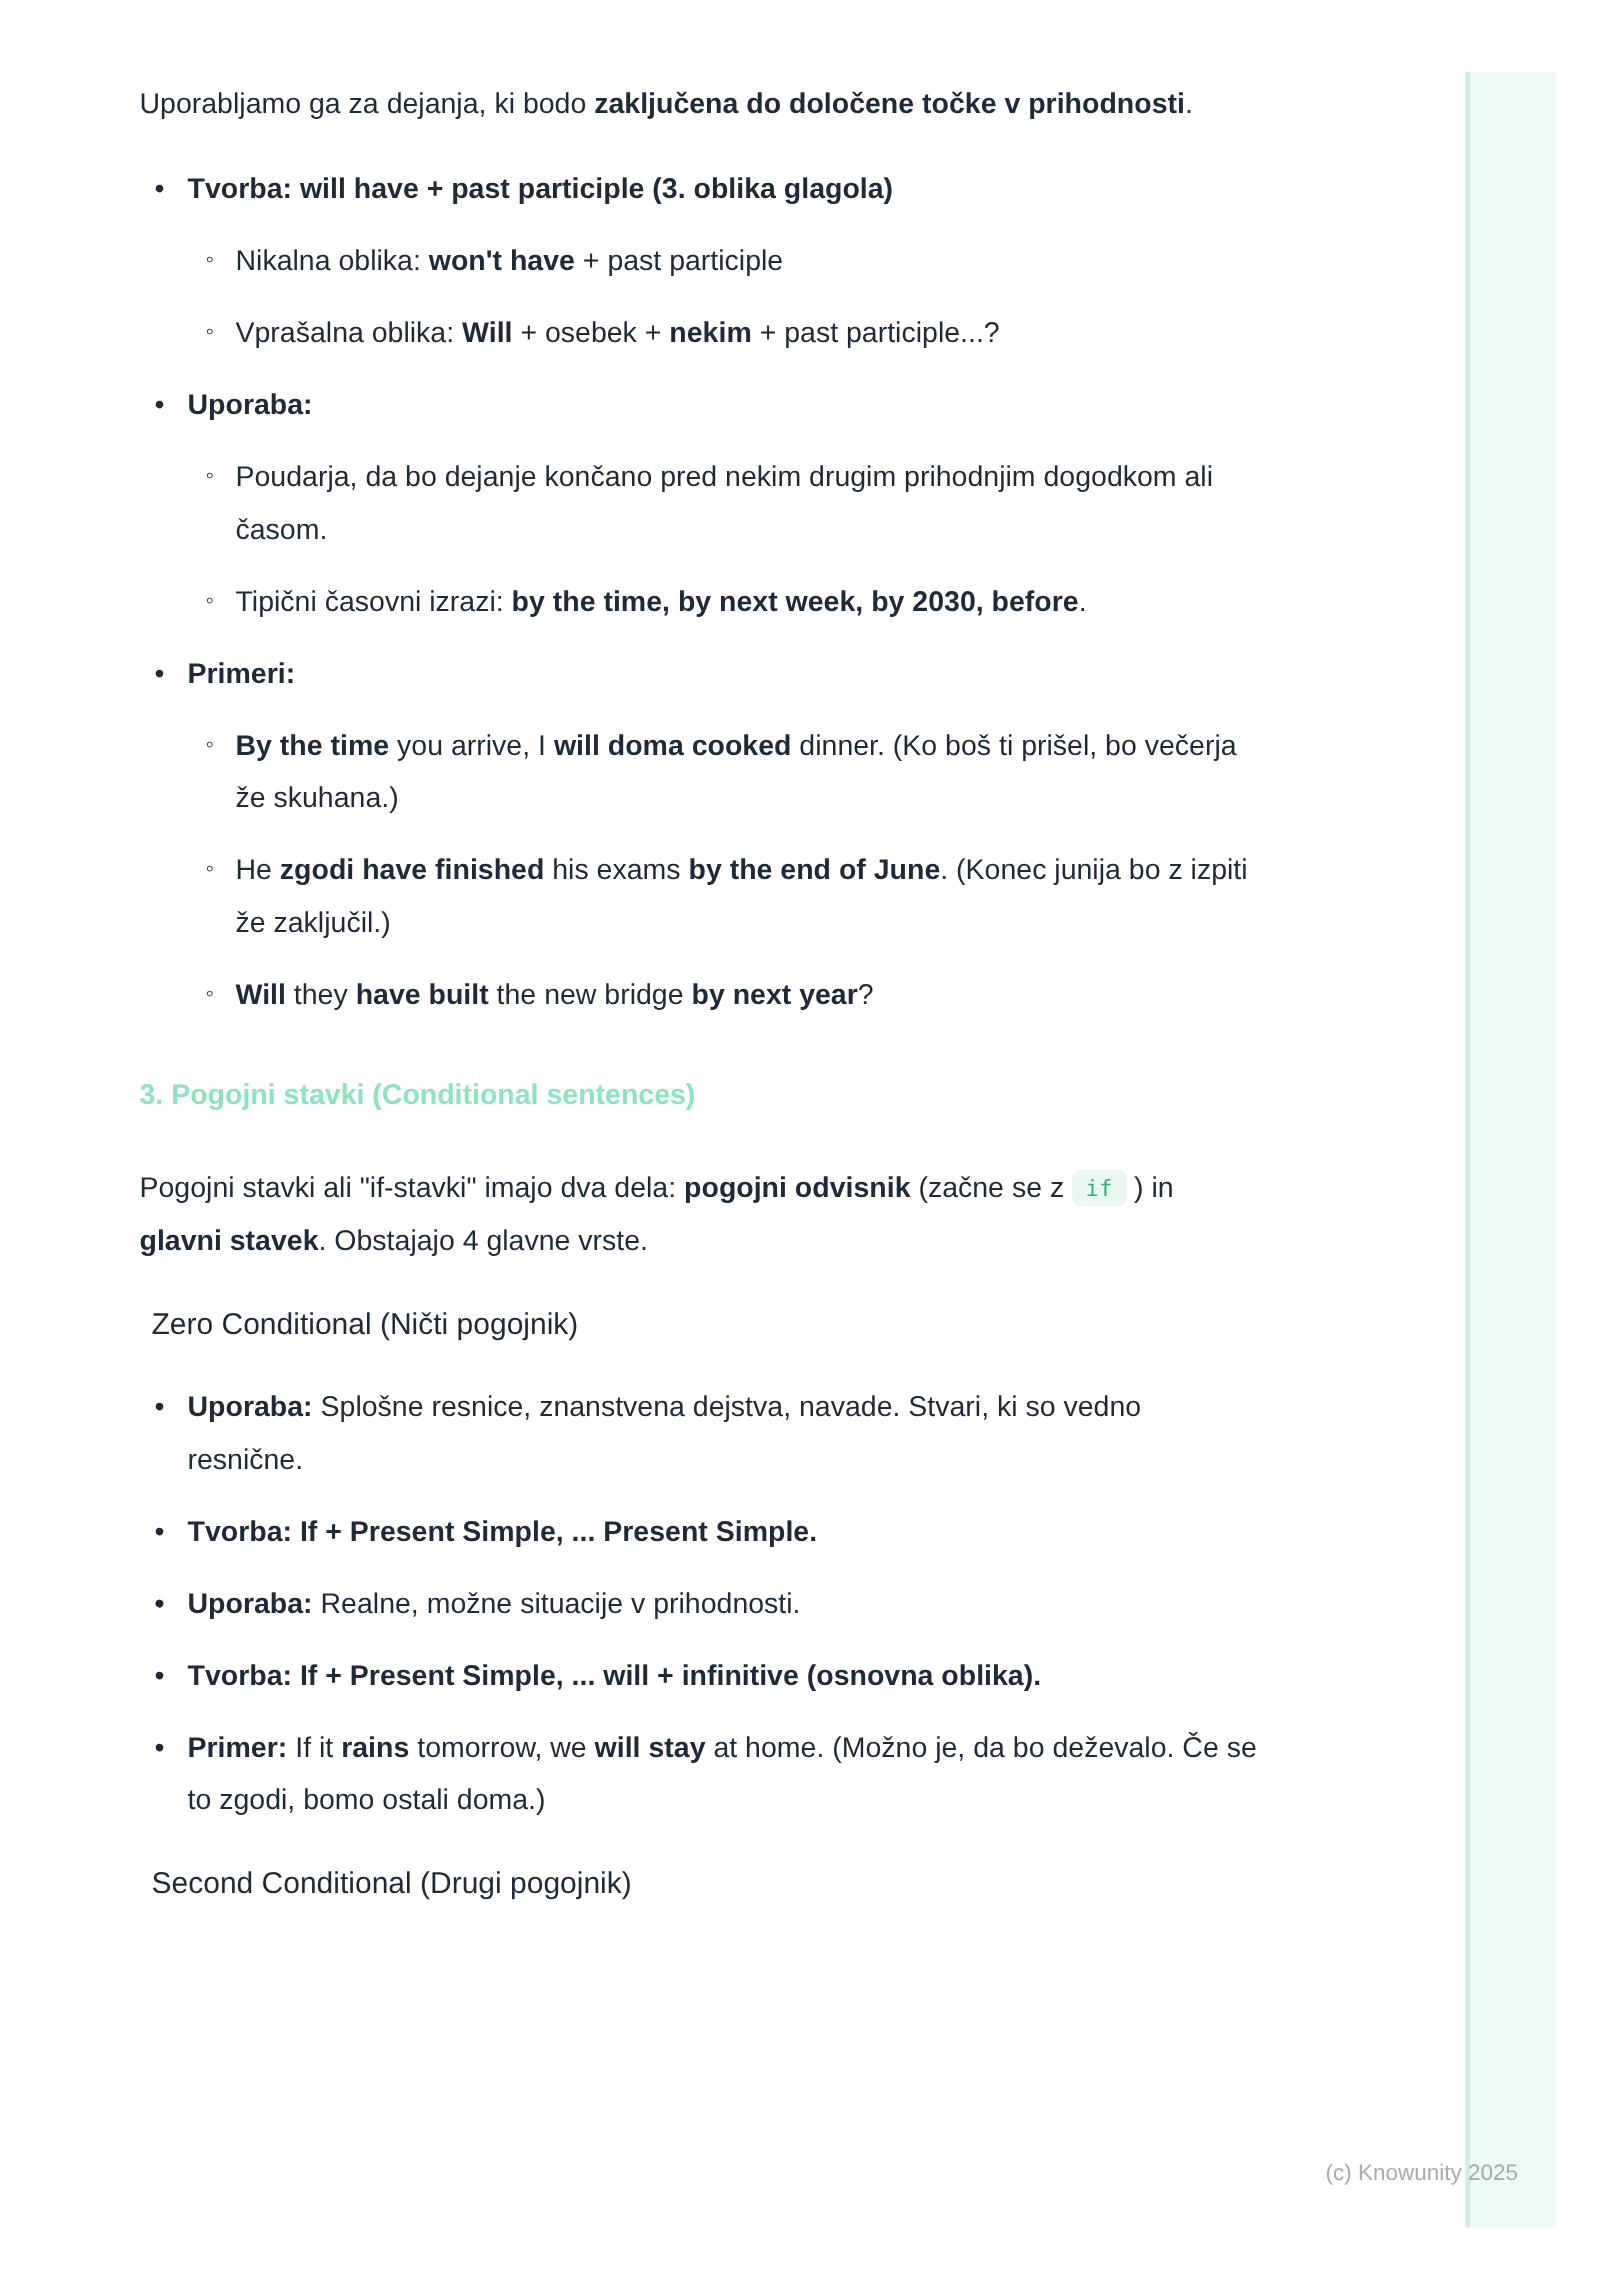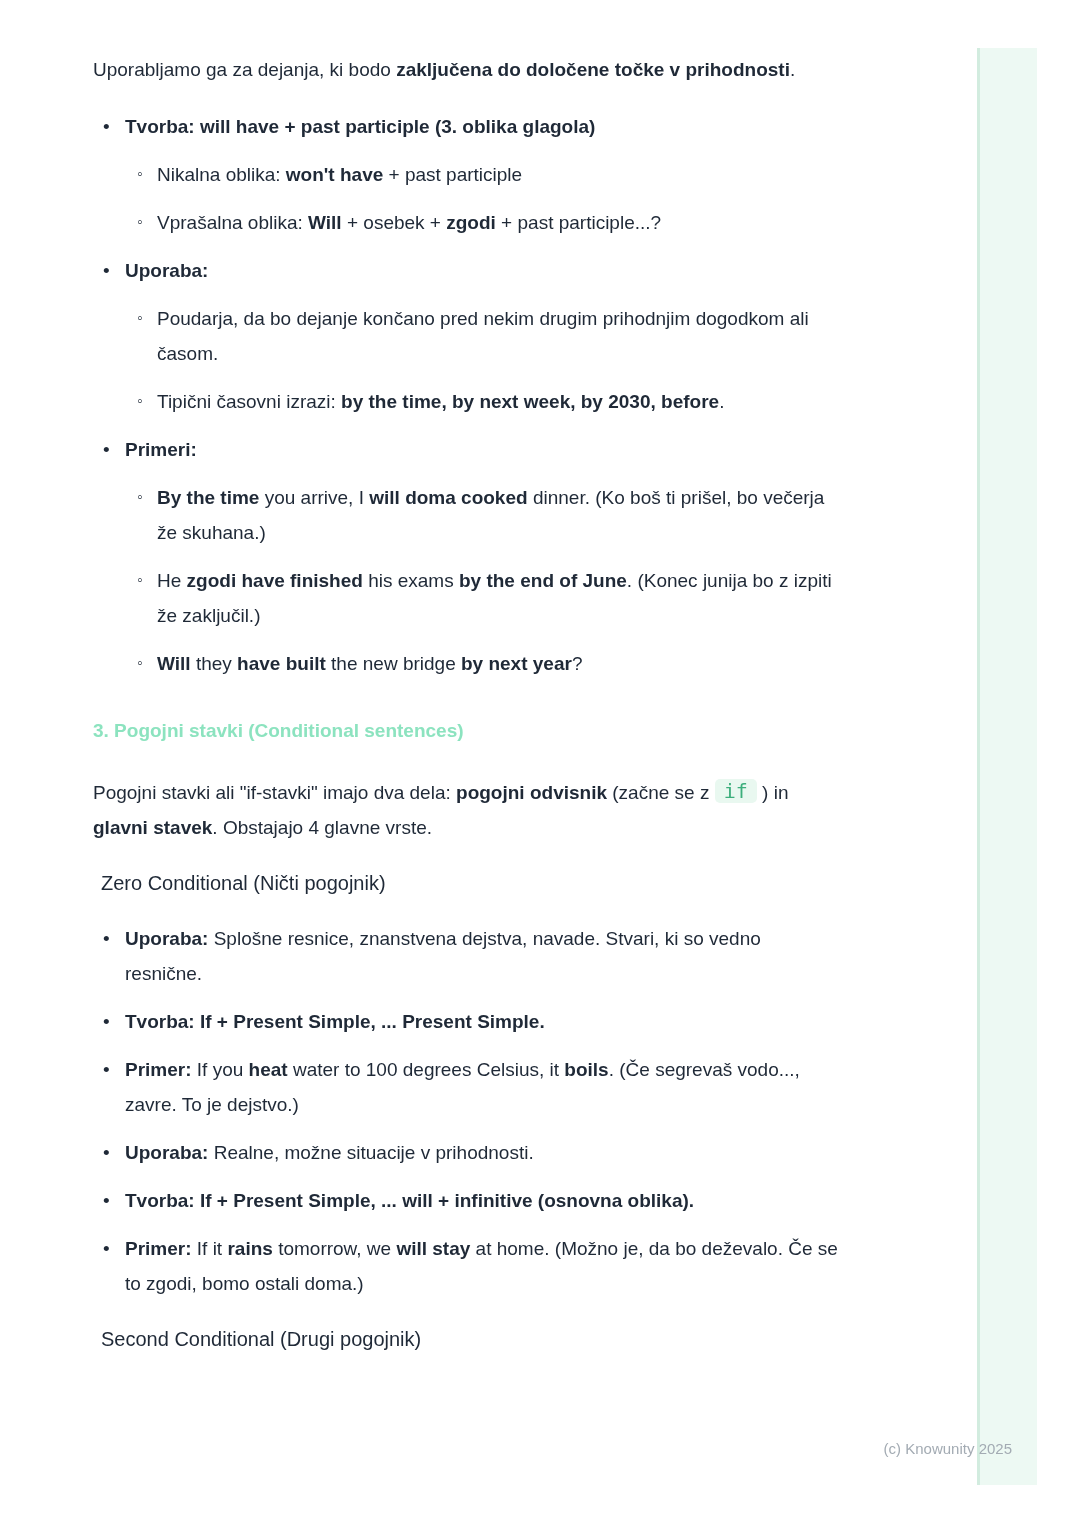--- a/index.html
+++ b/index.html
@@ -67,21 +67,21 @@
   .h3{
     font-size:20px;line-height:28px;
     font-weight:400;
     margin:24px 0 24px 8px;
   }
   .chip{
     display:inline-block;
     background:var(--chip-bg);
     color:var(--chip-text);
     font-family:"DejaVu Sans Mono", monospace;
-    font-size:20px;
+    font-size:15px;
     line-height:20px;
     padding:2px 9px;
     border-radius:5px;
     vertical-align:1px;
   }
   .watermark{
     position:absolute;
     top:1440px;
     left:0;
     width:1012px;
@@ -107,21 +107,21 @@
       <span><b>Tvorba: will have + past participle (3. oblika glagola)</b></span>
     </div>
 
     <div class="block li2">
       <span class="bullet">◦</span>
       <span>Nikalna oblika: <b>won't have</b> + past participle</span>
     </div>
 
     <div class="block li2">
       <span class="bullet">◦</span>
-      <span>Vprašalna oblika: <b>Will</b> + osebek + <b>zgodi</b> + past participle...?</span>
+      <span>Vprašalna oblika: <b>Will</b> + osebek + <b>nekim</b> + past participle...?</span>
     </div>
 
     <div class="block li1">
       <span class="bullet">•</span>
       <span><b>Uporaba:</b></span>
     </div>
 
     <div class="block li2">
       <span class="bullet">◦</span>
       <span>Poudarja, da bo dejanje končano pred nekim drugim prihodnjim dogodkom ali časom.</span>
@@ -163,21 +163,20 @@
       <span><b>Uporaba:</b> Splošne resnice, znanstvena dejstva, navade. Stvari, ki so vedno resnične.</span>
     </div>
 
     <div class="block li1">
       <span class="bullet">•</span>
       <span><b>Tvorba: If + Present Simple, ... Present Simple.</b></span>
     </div>
 
     <div class="block li1">
       <span class="bullet">•</span>
-      <span><b>Primer:</b> If you <b>heat</b> water to 100 degrees Celsius, it <b>boils</b>. (Če segrevaš vodo..., zavre. To je dejstvo.)</span>
     </div>
 
 
     <div class="block li1">
       <span class="bullet">•</span>
       <span><b>Uporaba:</b> Realne, možne situacije v prihodnosti.</span>
     </div>
 
     <div class="block li1">
       <span class="bullet">•</span>

